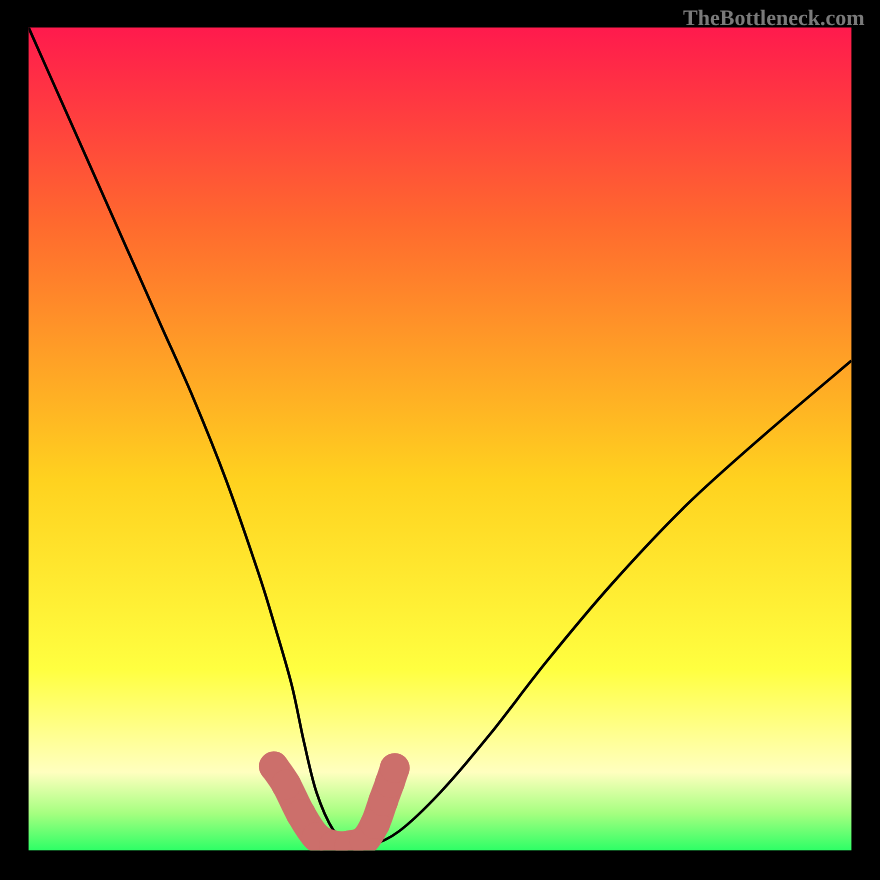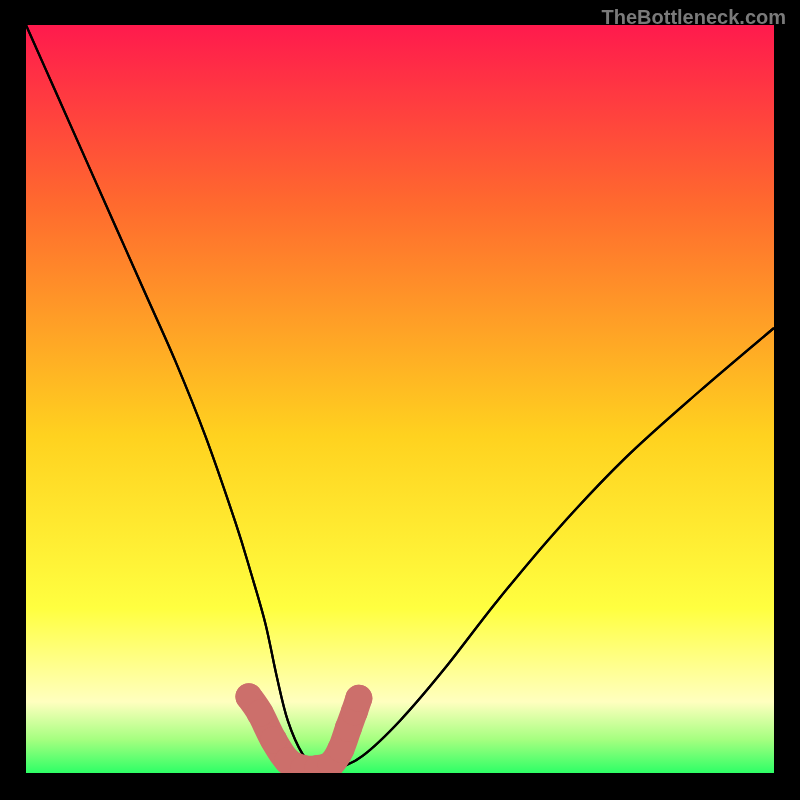--- a/index.html
+++ b/index.html
@@ -19,21 +19,21 @@
   .plot-area {
     position: absolute;
     box-sizing: border-box;
   }
   .gradient-bg {
     position: absolute;
     inset: 0;
   }
   .watermark {
     position: absolute;
-    font-family: Liberation Sans, sans-serif;
+    font-family: Liberation Serif, serif;
     font-weight: 600;
     color: #7a7a7a;
     white-space: nowrap;
   }
   svg.curve {
     position: absolute;
     inset: 0;
   }
 </style>
 </head>

